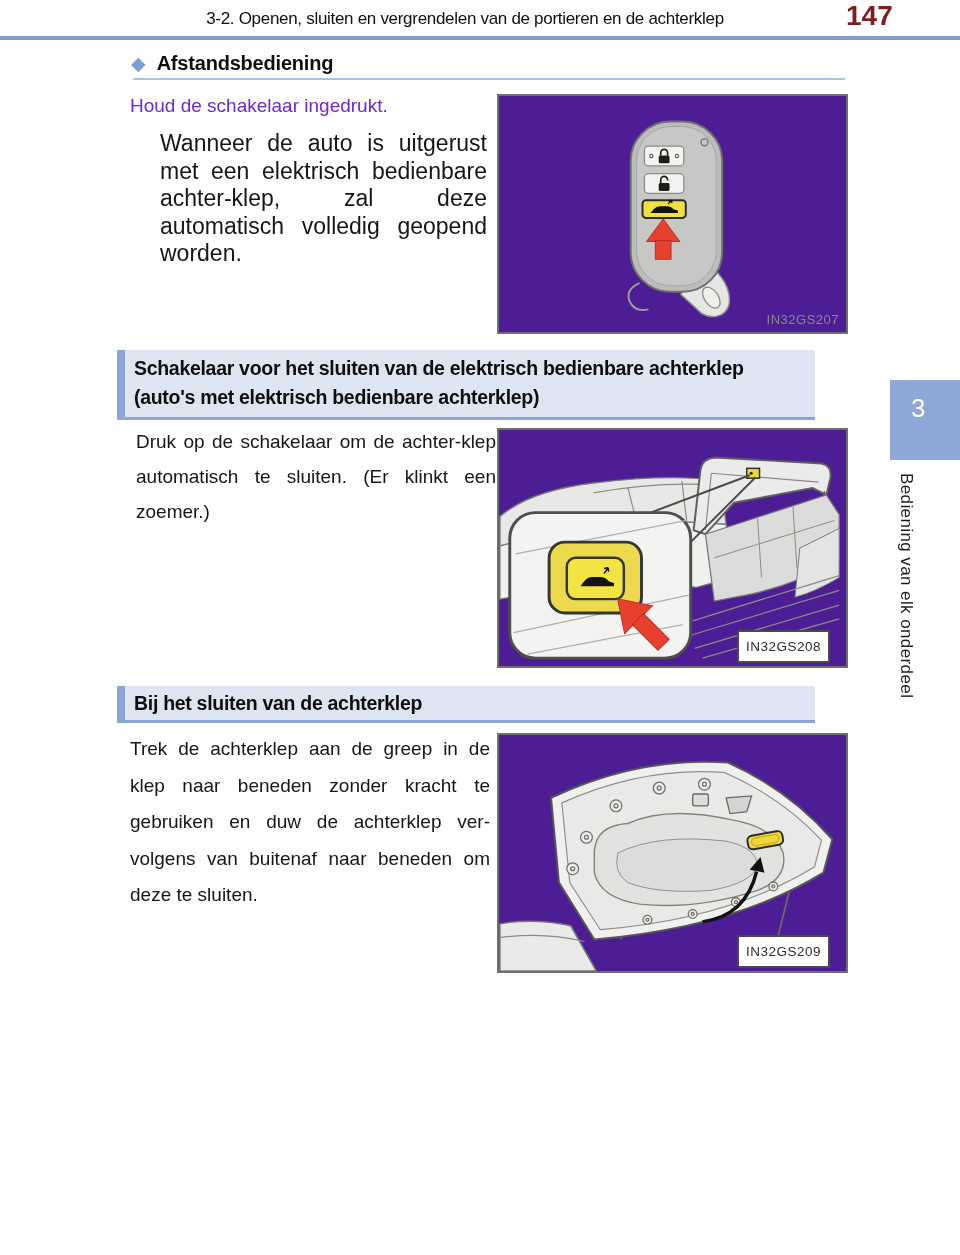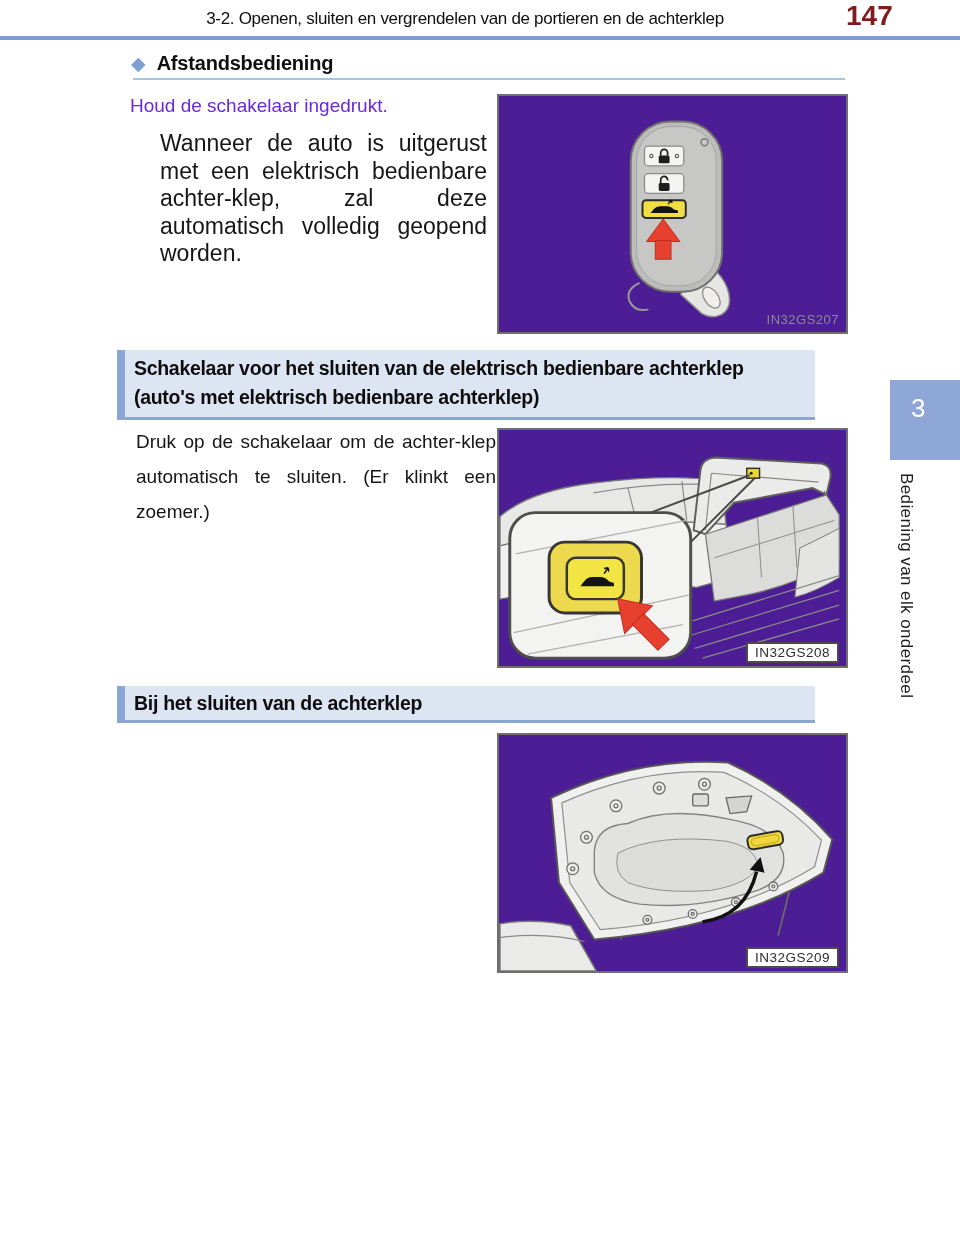--- a/index.html
+++ b/index.html
@@ -30,22 +30,22 @@
     border:2px solid #6f6f6d; background:#4c1d95;
   }
   #fig1 { top:94px; }
   #fig2 { top:428px; }
   #fig3 { top:733px; }
   .figure svg { display:block; width:100%; height:100%; }
   .fig-label-plain {
     position:absolute; right:7px; bottom:5px; font-size:13px; color:#8b8b89; letter-spacing:0.5px;
   }
   .fig-label-boxed {
-    position:absolute; right:7px; bottom:3px; font-size:13.5px; color:#2e2e2c;
-    background:#fff; border:2px solid #4a4a48; padding:0 7px; line-height:17px; letter-spacing:0.5px;
+    position:absolute; right:16px; bottom:3px; font-size:13.5px; color:#2e2e2c;
+    background:#fff; border:2px solid #4a4a48; padding:6px 7px; line-height:17px; letter-spacing:0.5px;
   }
 
   .blue-title {
     position:absolute; left:117px; width:698px; background:#dde4f2;
     border-left:8px solid #8ba6d4; border-bottom:3px solid #8ba6d4;
     font-size:19.5px; font-weight:bold; color:#0d0d0d;
     padding:4px 8px 4px 9px; line-height:29px; letter-spacing:-0.3px;
   }
   #title2 { top:350px; height:70px; }
   #title3 { top:686px; height:37px; line-height:27px; }
@@ -169,20 +169,21 @@
         <g transform="rotate(-45 148 200)" fill="#e8402f" stroke="#bb2d21" stroke-width="1">
           <polygon points="128,190 168,190 148,160"></polygon>
           <rect x="140" y="189" width="16" height="37"></rect>
         </g>
       </g>
     </svg>
     <div class="fig-label-boxed">IN32GS208</div>
   </div>
 
   <div class="blue-title" id="title3">Bij het sluiten van de achterklep</div>
+  <div class="lead3">Trek de achterklep aan de greep in de klep naar beneden zonder kracht te gebruiken en duw de achterklep ver-volgens van buitenaf naar beneden om deze te sluiten.</div>
 
   <div class="figure" id="fig3">
     <svg viewBox="0 0 351 240">
       <path d="M0,192 Q35,186 72,194 L98,240 L0,240 Z" fill="#eaeae8" stroke="#787876" stroke-width="1.5"></path>
       <path d="M0,206 Q45,200 86,210" stroke="#8a8a88" stroke-width="1.2" fill="none"></path>
       <path d="M146,80 L116,206 M153,82 L123,208 M296,152 L283,204" stroke="#6a6a68" stroke-width="1.8" fill="none"></path>
 
       <path d="M52,64 Q140,22 232,28 Q294,56 338,106 L329,140 Q238,196 96,208 L60,150 Z" fill="#f0f0ee" stroke="#575755" stroke-width="2"></path>
       <path d="M63,69 Q145,32 228,38 Q286,63 327,107 L320,134 Q234,187 102,198 L71,150 Z" fill="#e9e9e7" stroke="#8e8e8c" stroke-width="1.2"></path>
       <path d="M96,118 Q98,92 130,90 Q170,72 235,86 Q280,94 288,120 Q293,146 262,158 Q200,178 142,172 Q102,166 96,140 Z" fill="#e2e2e0" stroke="#82827f" stroke-width="1.4"></path>

